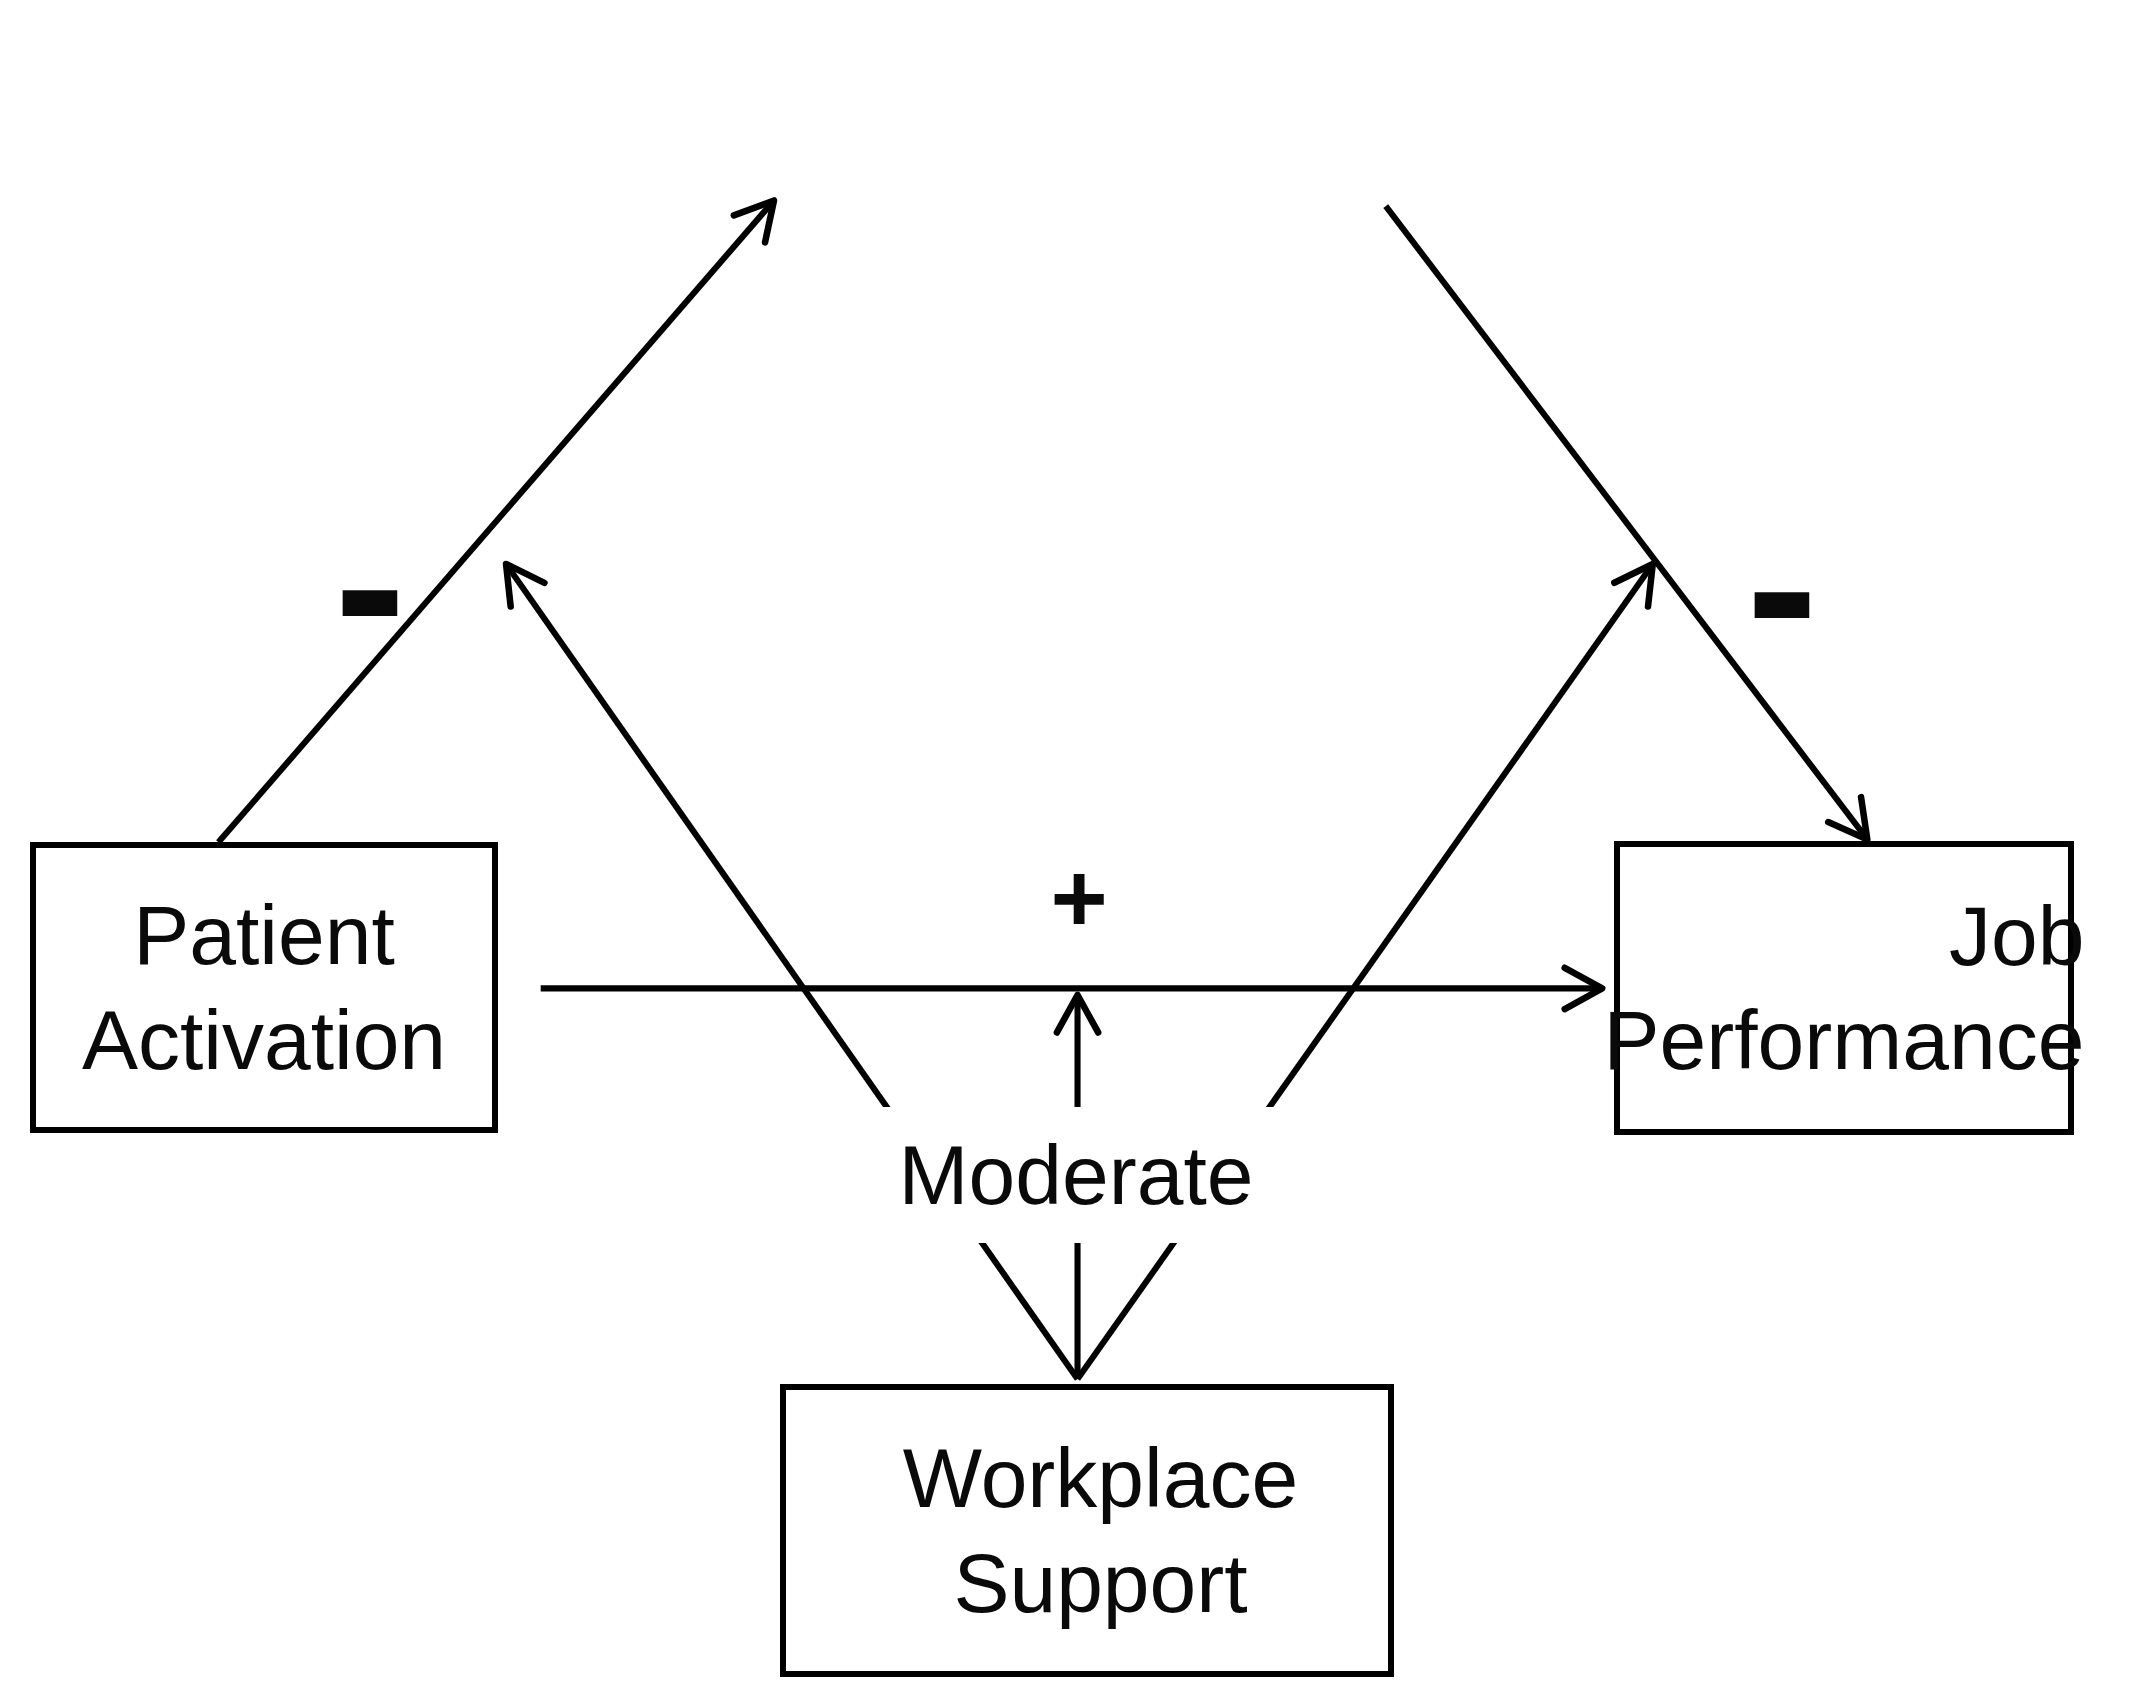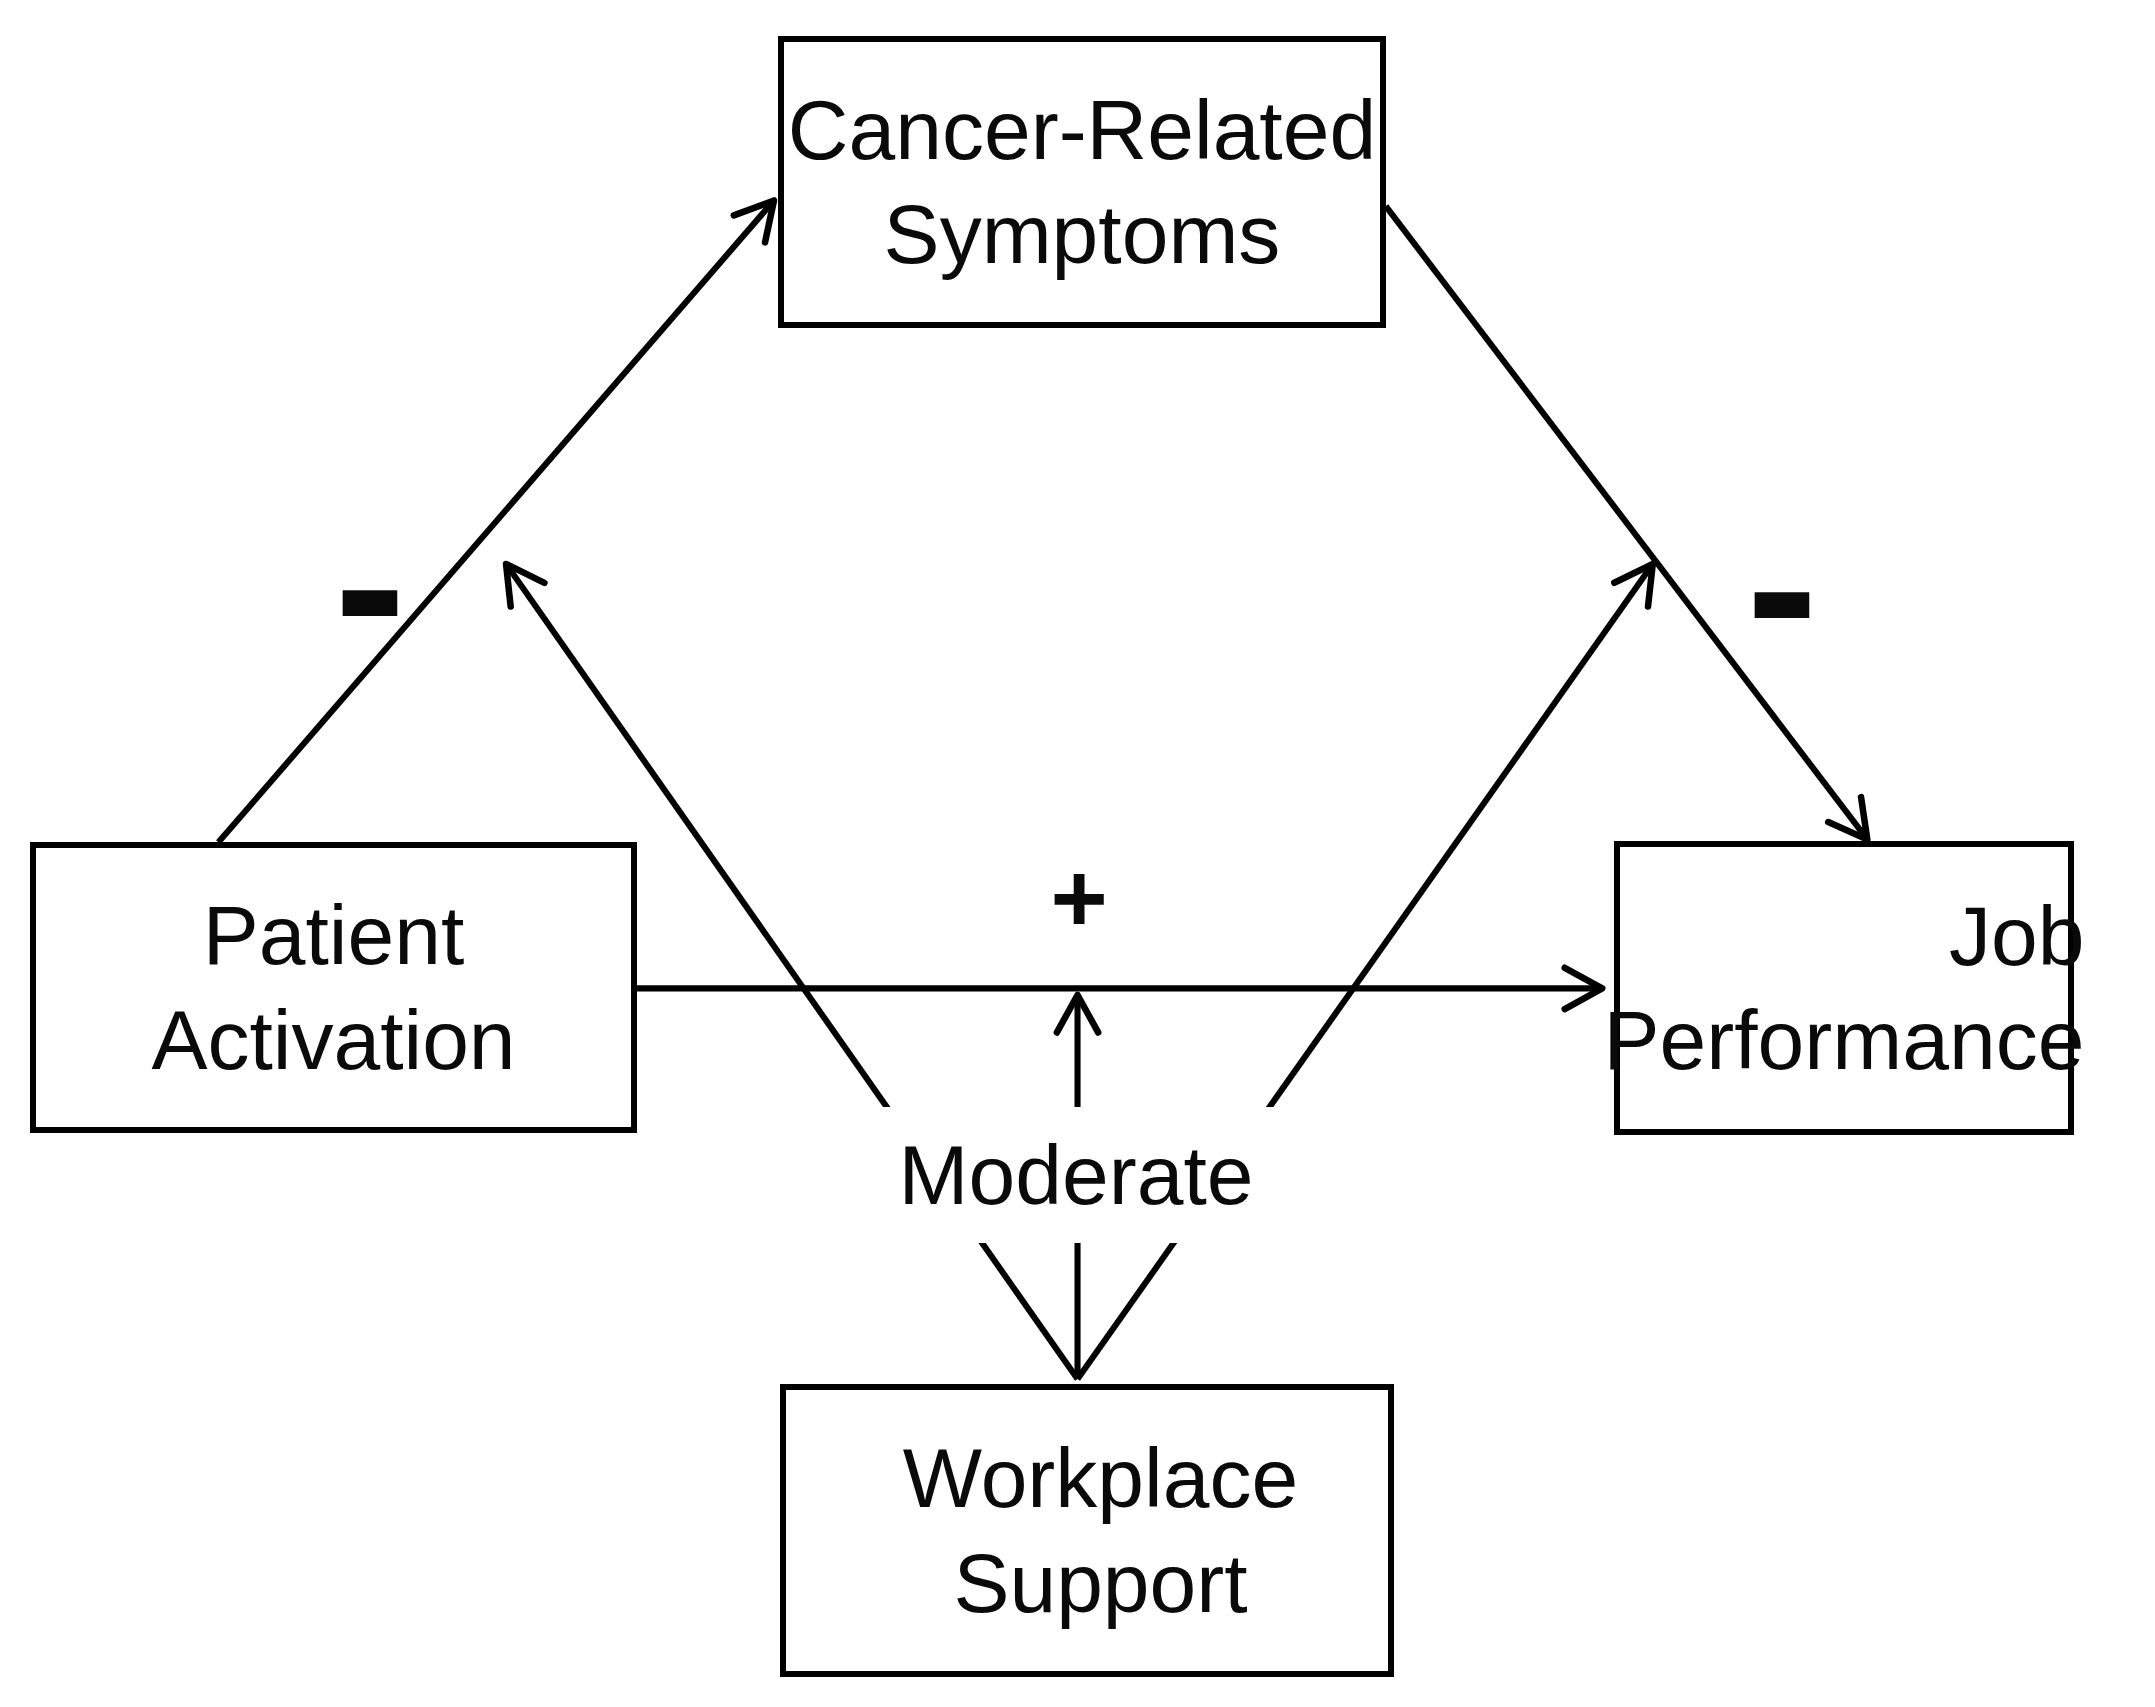--- a/index.html
+++ b/index.html
@@ -31,21 +31,21 @@
     justify-content: center;
     text-align: center;
   }
   .node-label {
     white-space: pre-line;
     font-size: 84px;
     line-height: 1.24;
     color: #0a0a0a;
   }
   .node-cancer    { left: 778px;  top: 36px;   width: 608px; height: 292px; }
-  .node-patient   { left: 30px;   top: 842px;  width: 607px; height: 291px; }
+  .node-patient   { left: 30px;   top: 842px;  width: 468px; height: 291px; }
   .node-job       { left: 1614px; top: 841px;  width: 460px; height: 294px; text-align: right; }
   .node-workplace { left: 780px;  top: 1384px; width: 614px; height: 293px; padding-left: 27px; }
 
   .sign {
     position: absolute;
     transform: translate(-50%, -50%);
     font-weight: bold;
     line-height: 1;
     color: #0a0a0a;
     display: flex;
@@ -89,24 +89,20 @@
 
     <line x1="577" y1="1055" x2="1710" y2="1055" stroke="#000000" stroke-width="6.5" marker-end="url(#arrowbarb)"></line>
 
     <line x1="1150" y1="1472" x2="540" y2="602" stroke="#000000" stroke-width="6.5" marker-end="url(#arrowbarb)"></line>
     <line x1="1150" y1="1472" x2="1150" y2="1062" stroke="#000000" stroke-width="6.5" marker-end="url(#arrowbarb)"></line>
     <line x1="1150" y1="1472" x2="1764" y2="602" stroke="#000000" stroke-width="6.5" marker-end="url(#arrowbarb)"></line>
   </svg>
 
   <div class="moderate-label">Moderate</div>
 
-  <div class="node node-cancer">
-    <div class="node-label">Cancer-Related
-Symptoms</div>
-  </div>
 
   <div class="node node-patient">
     <div class="node-label">Patient
 Activation</div>
   </div>
 
   <div class="node node-job">
     <div class="node-label">Job
 Performance</div>
   </div>

